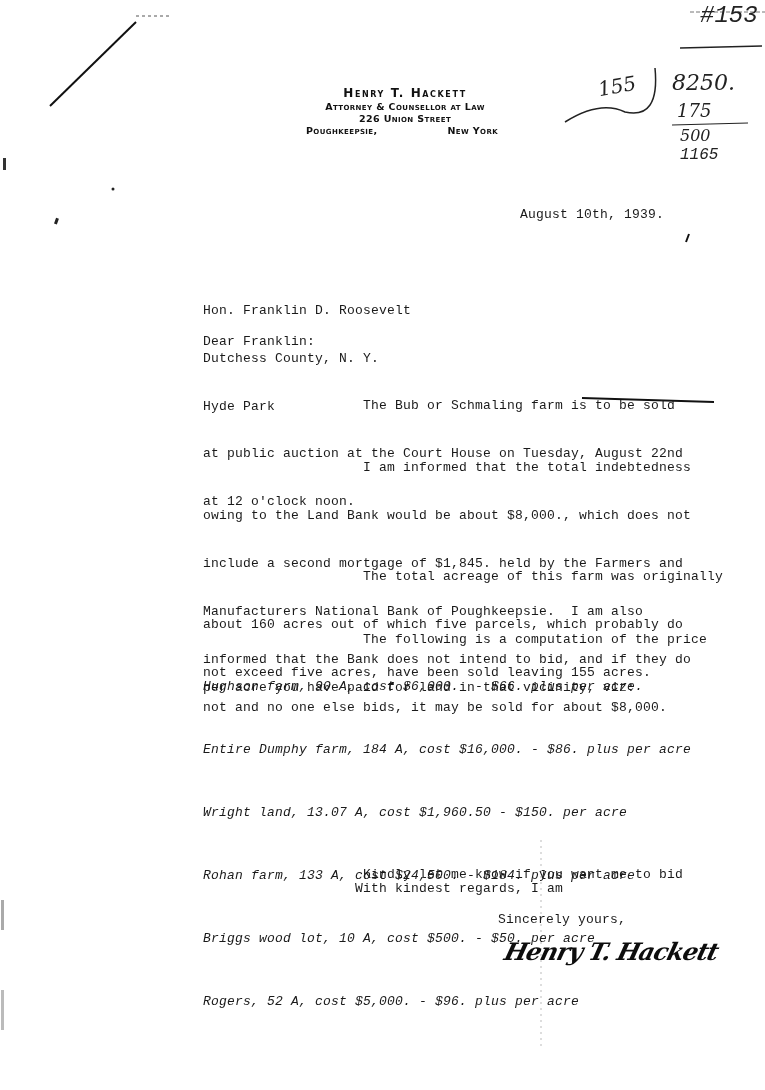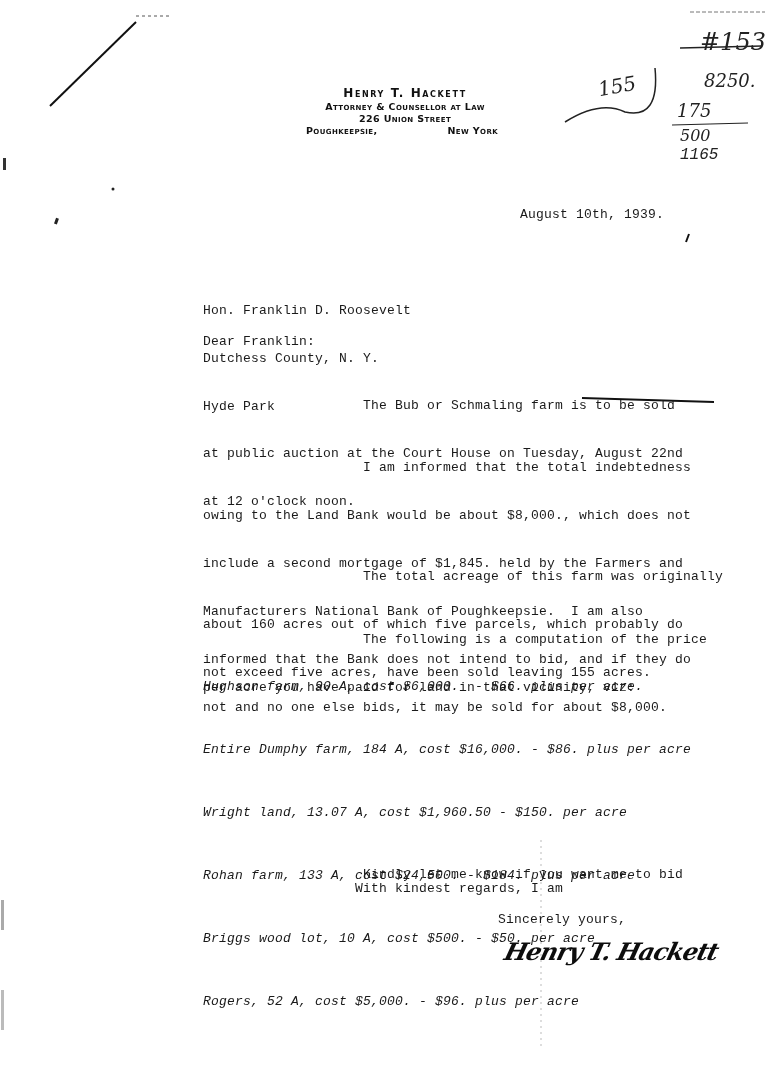--- a/index.html
+++ b/index.html
@@ -44,23 +44,23 @@
 <div class="abs lh">
   <div class="lh-name">Henry T. Hackett</div>
   <div class="lh-line">Attorney &amp; Counsellor at Law</div>
   <div class="lh-line">226 Union Street</div>
   <div class="lh-line lh-city">
     <span>Poughkeepsie,</span>
     <span>New York</span>
   </div>
 </div>
 
-<div class="abs hand" style="left:700px;top:28px;font-size:24px;">#153</div>
+<div class="abs hand" style="left:700px;top:2px;font-size:24px;font-family:Liberation Mono, monospace;">#153</div>
 <div class="abs hand" style="left:598px;top:74px;font-size:20px;transform:rotate(-10deg);">155</div>
-<div class="abs hand" style="left:704px;top:70px;font-size:18px;font-style:italic;">8250.</div>
+<div class="abs hand" style="left:672px;top:70px;font-size:22px;font-style:italic;">8250.</div>
 <div class="abs hand" style="left:677px;top:100px;font-size:18px;">175</div>
 <div class="abs hand" style="left:680px;top:126px;font-size:16px;">500</div>
 <div class="abs hand" style="left:680px;top:146px;font-size:16px;font-family:Liberation Mono, monospace;">1165</div>
 
 <div class="abs typed" style="left:520px;top:207px;">August 10th, 1939.</div>
 
 <div class="abs typed" style="left:203px;top:271px;">
   <div>Hon. Franklin D. Roosevelt</div>
   <div>Dutchess County, N. Y.</div>
   <div>Hyde Park</div>

